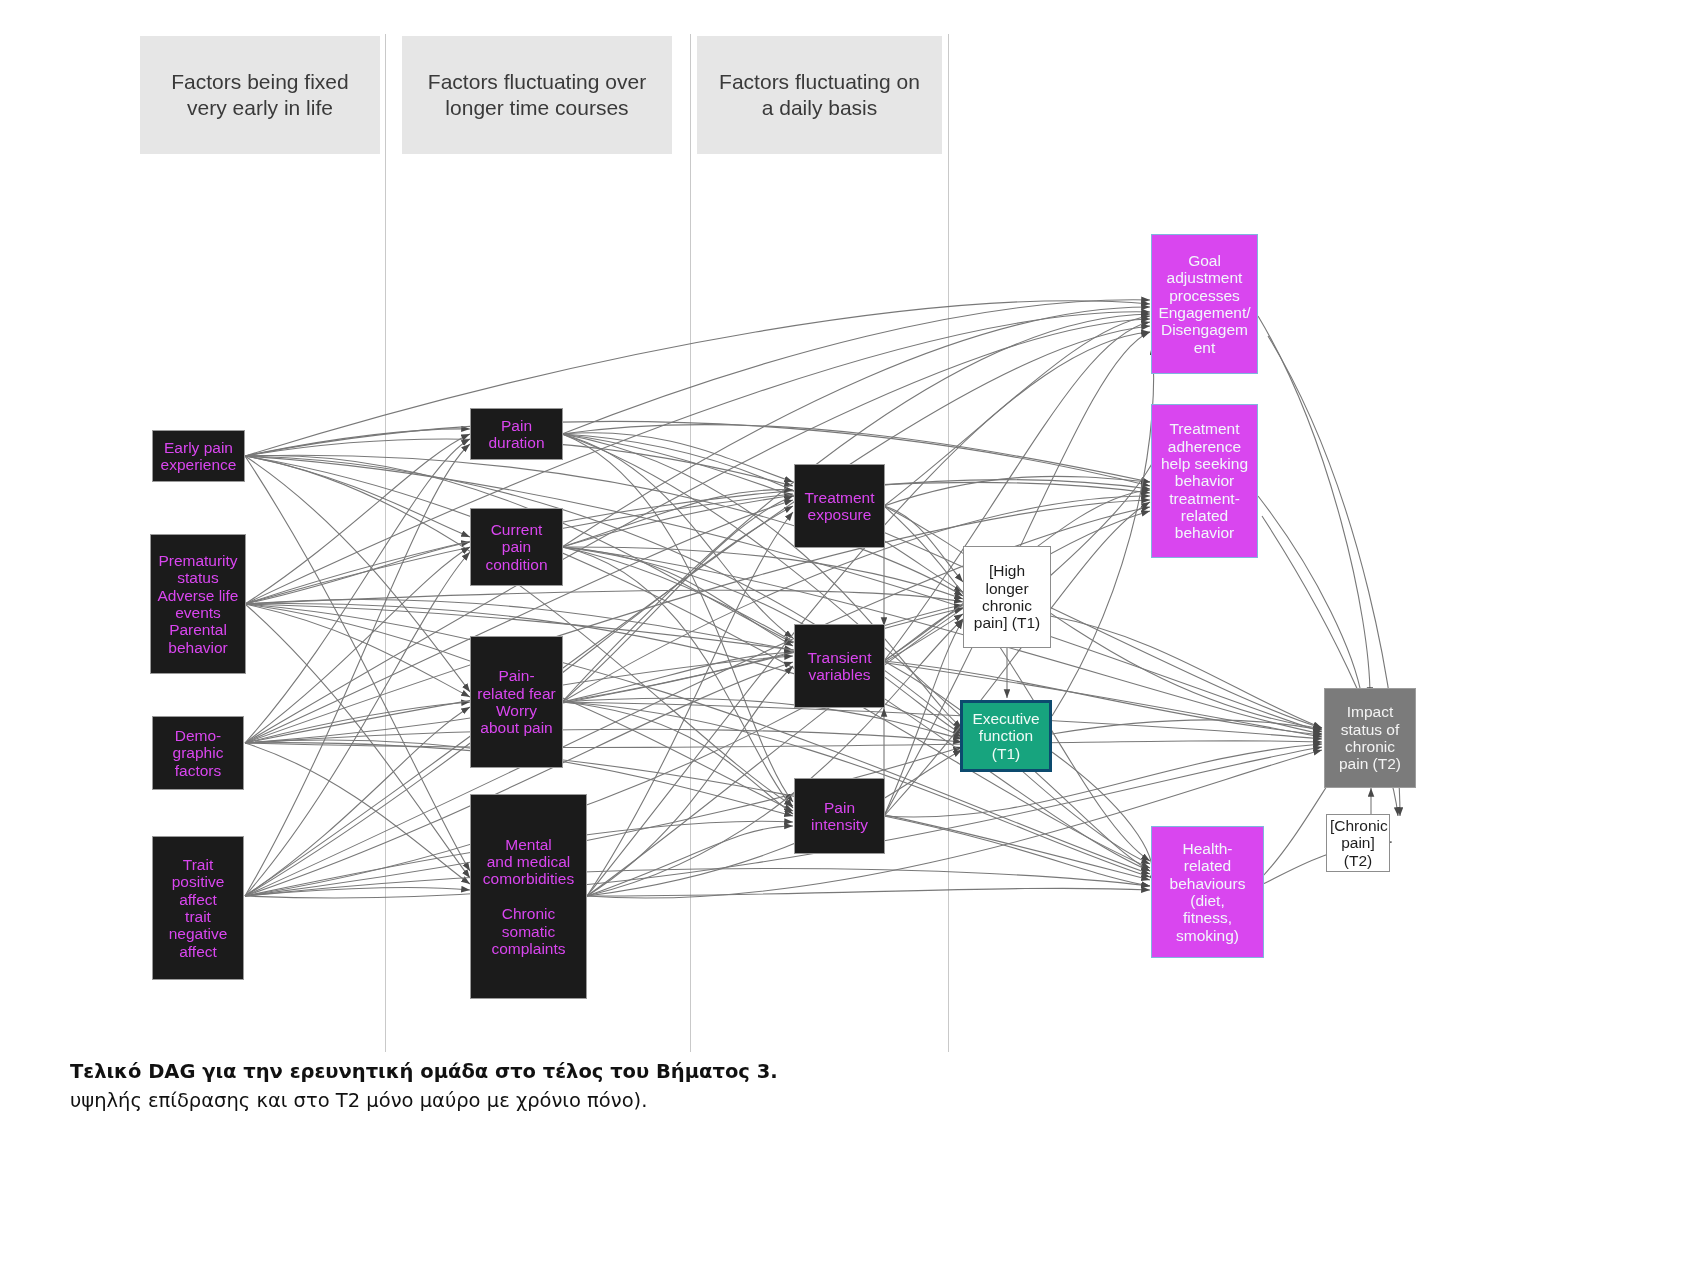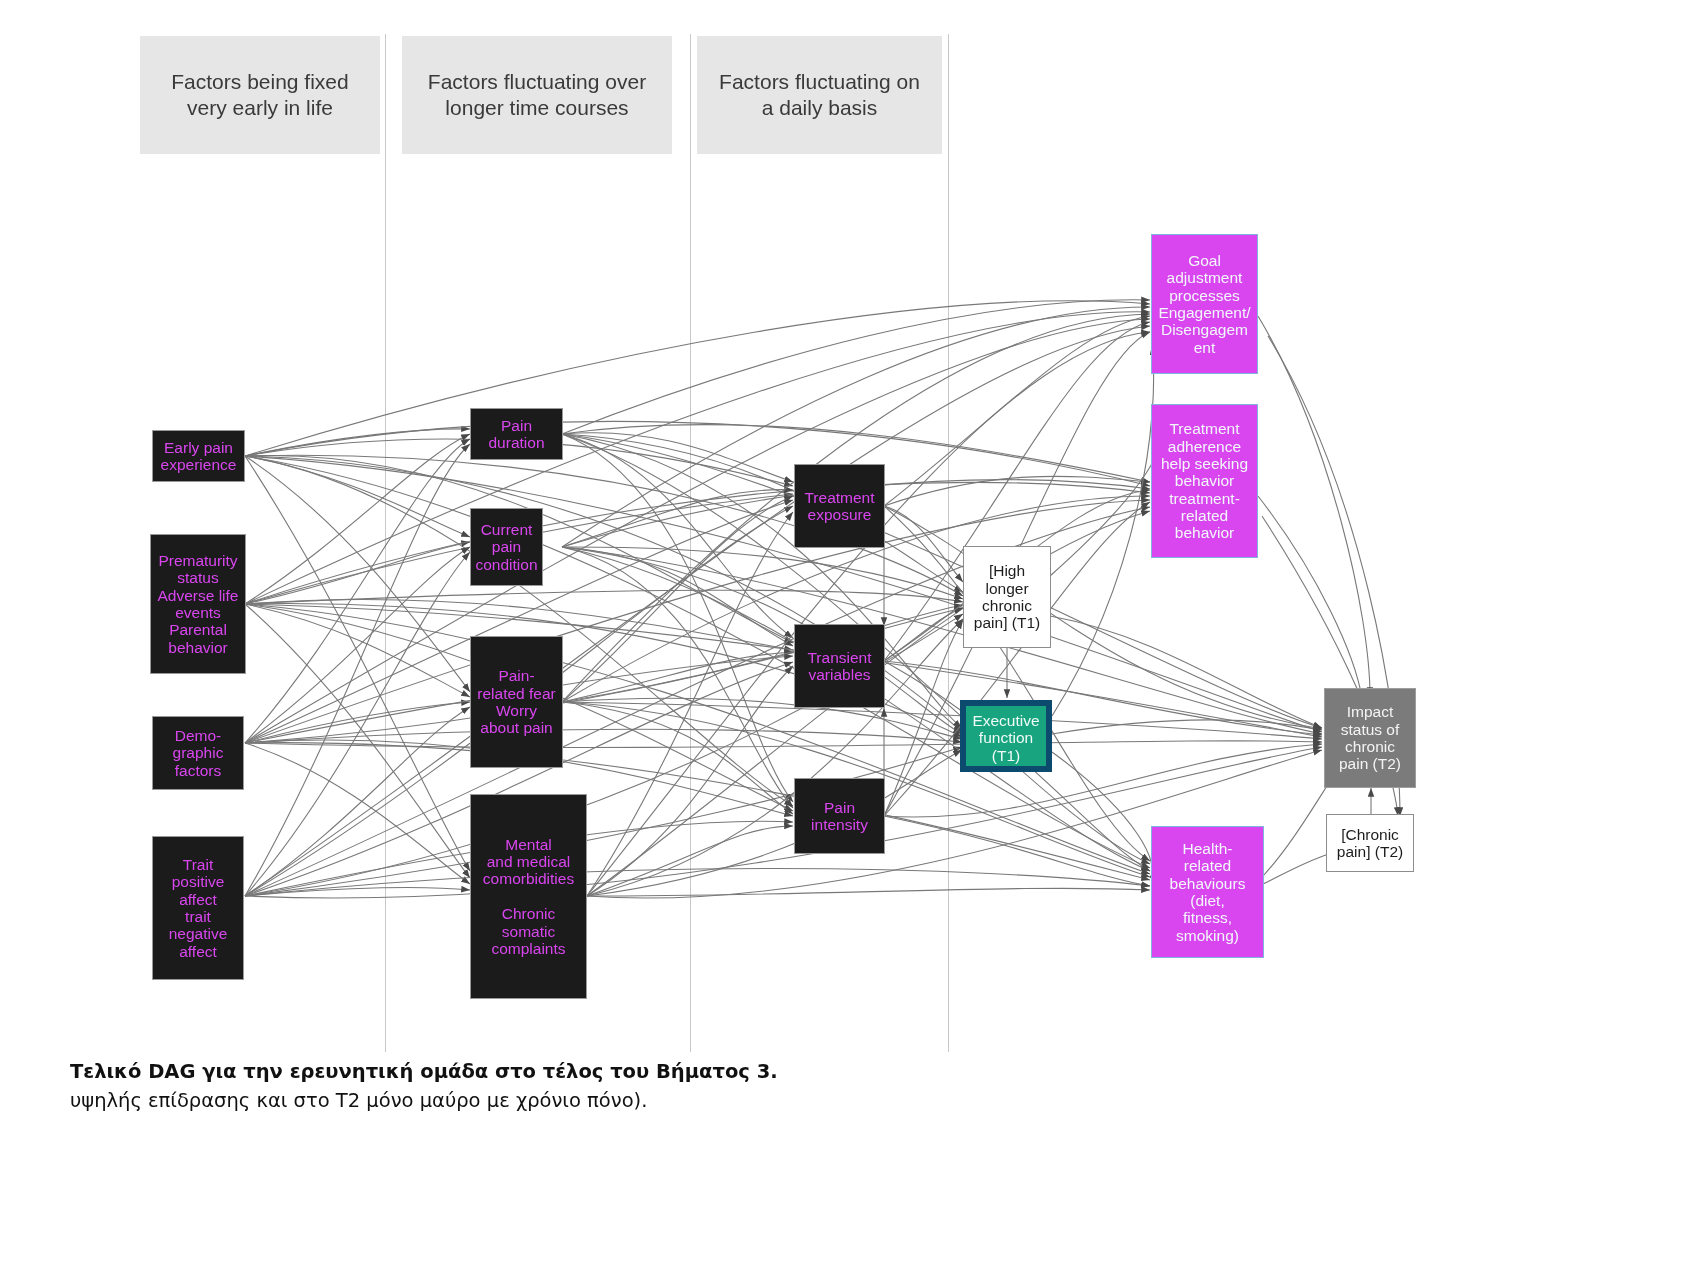--- a/index.html
+++ b/index.html
@@ -26,21 +26,21 @@
   .node{
     position:absolute;box-sizing:border-box;
     display:flex;align-items:center;justify-content:center;
     text-align:center;line-height:1.12;
     font-size:15.5px;
     padding:2px 3px;
     z-index:5;
   }
   .node.black{background:#1b1b1b;color:#d946ef;border:1px solid #9a9a9a;}
   .node.blue{background:#d946ef;color:#f2f7fb;border:1px solid #7fb6dd;}
-  .node.green{background:#17a47e;color:#f0fbf7;border:6px solid #0c4a6e;align-items:flex-end;}
+  .node.green{background:#17a47e;color:#f0fbf7;border:3px solid #0c4a6e;}
   .node.gray{background:#7b7b7b;color:#f4f4f4;border:1px solid #9d9d9d;}
   .node.white{background:#ffffff;color:#1d1d1d;border:1px solid #8d8d8d;}
   .node .lbl{display:block;width:100%;white-space:pre-line;}
 
   
   #edges{position:absolute;left:0;top:0;width:1707px;height:1280px;z-index:2;}
 
   
   .caption{
     position:absolute;left:70px;top:1042px;width:1570px;
@@ -240,21 +240,21 @@
 affect
 trait
 negative
 affect</span>
   </div>
 
   <div class="node black" style="left:470px;top:392px;width:93px;height:52px;">
     <span class="lbl">Pain
 duration</span>
   </div>
-  <div class="node black" style="left:470px;top:492px;width:73px;height:78px;">
+  <div class="node black" style="left:470px;top:492px;width:93px;height:78px;">
     <span class="lbl">Current
 pain
 condition</span>
   </div>
   <div class="node black" style="left:470px;top:620px;width:93px;height:132px;">
     <span class="lbl">Pain-
 related fear
 Worry
 about pain</span>
   </div>
@@ -318,21 +318,21 @@
 function
 (T1)</span>
   </div>
 
   <div class="node gray" style="left:1324px;top:672px;width:92px;height:100px;">
     <span class="lbl">Impact
 status of
 chronic
 pain (T2)</span>
   </div>
-  <div class="node white" style="left:1326px;top:798px;width:88px;height:58px;">
+  <div class="node white" style="left:1326px;top:798px;width:64px;height:58px;">
     <span class="lbl">[Chronic
 pain] (T2)</span>
   </div>
 
   <div class="caption">
     <span class="t-bold">Τελικό DAG για την ερευνητική ομάδα στο τέλος του Βήματος 3.</span>
     <span class="t-line">υψηλής επίδρασης και στο Τ2 μόνο μαύρο με χρόνιο πόνο).</span>
   </div>
 
 </div>

